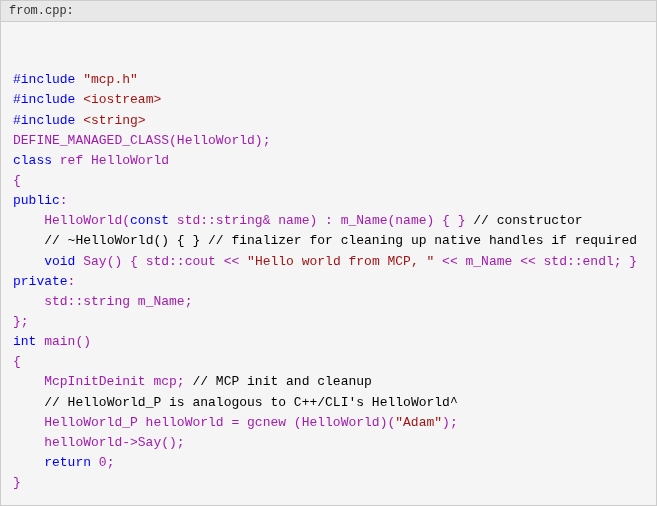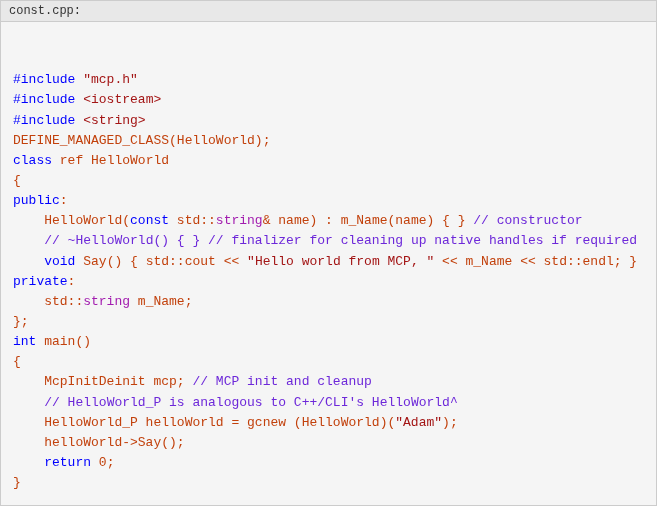--- a/index.html
+++ b/index.html
@@ -28,26 +28,26 @@
       line-height: 1.55;
       white-space: pre;
       overflow: hidden;
     }
     .line {
       display: block;
       white-space: pre;
     }
     .kw-blue { color: #0000ff; font-family: Liberation Mono, monospace; }
     .kw-teal { color: #a21caf; }
-    .plain { color: #c2410c; margin-top: 25px; }
-    .comment { color: #6d28d9; }
+    .plain { color: #a21caf; margin-top: 25px; }
+    .comment { color: #000000; }
     .string-lit { color: #a31515; }
   </style>
 </head>
 <body>
 
 <div class="window">
   <div class="title-bar">
-    <span>const.cpp:</span>
+    <span>from.cpp:</span>
   </div>
   <div class="code-area" id="code-area">
   <span class="line"><span class="kw-blue">#include </span><span class="string-lit">"mcp.h"</span></span><span class="line"><span class="kw-blue">#include </span><span class="string-lit">&lt;iostream&gt;</span></span><span class="line"><span class="kw-blue">#include </span><span class="string-lit">&lt;string&gt;</span></span><span class="line"><span class="plain"></span></span><span class="line"><span class="plain">DEFINE_MANAGED_CLASS(HelloWorld);</span></span><span class="line"><span class="kw-blue">class</span><span class="plain"> ref </span><span class="plain">HelloWorld</span></span><span class="line"><span class="plain">{</span></span><span class="line"><span class="kw-blue">public</span><span class="plain">:</span></span><span class="line"><span class="plain">    HelloWorld(</span><span class="kw-blue">const</span><span class="plain"> std::</span><span class="kw-teal">string</span><span class="plain">&amp; name) : m_Name(name) { } </span><span class="comment">// constructor</span></span><span class="line"><span class="plain">    </span><span class="comment">// ~HelloWorld() { } // finalizer for cleaning up native handles if required</span></span><span class="line"><span class="plain">    </span><span class="kw-blue">void</span><span class="plain"> Say() { std::cout &lt;&lt; </span><span class="string-lit">"Hello world from MCP, "</span><span class="plain"> &lt;&lt; m_Name &lt;&lt; std::endl; }</span></span><span class="line"><span class="kw-blue">private</span><span class="plain">:</span></span><span class="line"><span class="plain">    std::</span><span class="kw-teal">string</span><span class="plain"> m_Name;</span></span><span class="line"><span class="plain">};</span></span><span class="line"><span class="plain"></span></span><span class="line"><span class="kw-blue">int</span><span class="plain"> main()</span></span><span class="line"><span class="plain">{</span></span><span class="line"><span class="plain">    McpInitDeinit mcp; </span><span class="comment">// MCP init and cleanup</span></span><span class="line"><span class="plain"></span></span><span class="line"><span class="plain">    </span><span class="comment">// HelloWorld_P is analogous to C++/CLI's HelloWorld^</span></span><span class="line"><span class="plain">    HelloWorld_P helloWorld = gcnew (HelloWorld)(</span><span class="string-lit">"Adam"</span><span class="plain">);</span></span><span class="line"><span class="plain">    helloWorld-&gt;Say();</span></span><span class="line"><span class="plain"></span></span><span class="line"><span class="plain">    </span><span class="kw-blue">return</span><span class="plain"> 0;</span></span><span class="line"><span class="plain">}</span></span></div>
 </div>
 
 </body></html>

